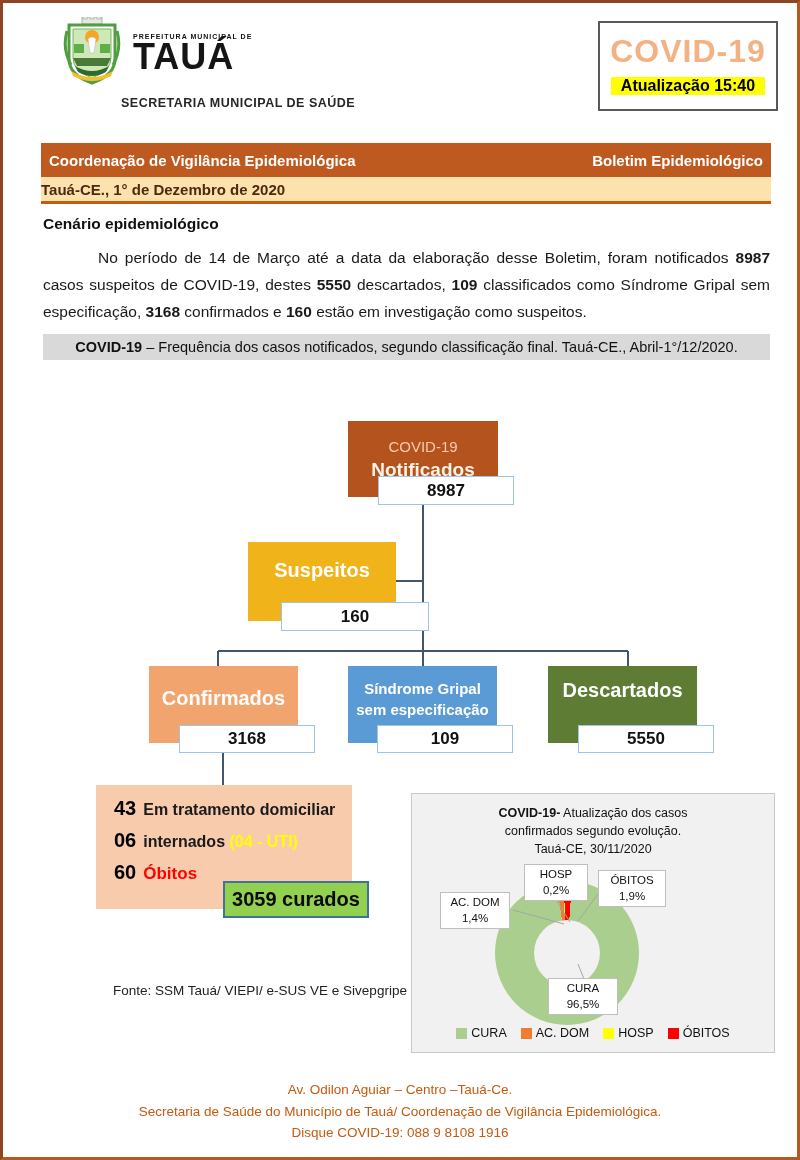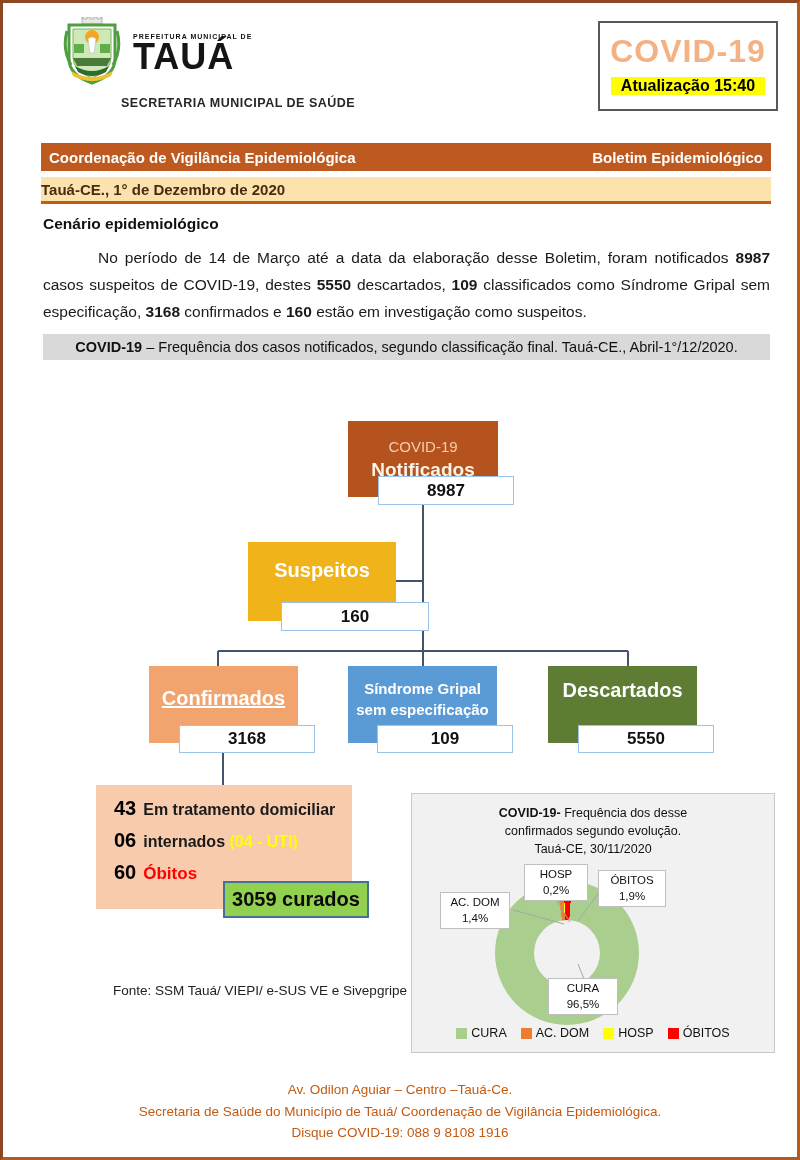--- a/index.html
+++ b/index.html
@@ -12,38 +12,38 @@
 
   
   .org-small { font-size:7px; font-weight:bold; letter-spacing:1px; color:#111; }
   .org-name { font-size:36px; font-weight:bold; color:#151515; letter-spacing:1px; line-height:0.95; }
   .org-sub { font-size:12.5px; font-weight:bold; color:#262626; letter-spacing:0.5px; }
   .covid-badge-box { border:2px solid #595959; width:180px; height:90px; text-align:center; padding-top:10px; }
   .covid-badge-title { font-size:32px; font-weight:bold; color:#F4B183; letter-spacing:1px; }
   .covid-badge-update { display:inline-block; margin-top:7px; background:#FFFF00; color:#000; font-weight:bold; font-size:16px; padding:0 10px; }
 
   
-  .bar-orange { left:38px; top:140px; width:730px; height:28px; background:#BE5A1F; color:#fff; font-weight:bold; font-size:15px; display:flex; align-items:center; justify-content:space-between; padding:0 8px; }
+  .bar-orange { left:38px; top:140px; width:730px; height:34px; background:#BE5A1F; color:#fff; font-weight:bold; font-size:15px; display:flex; align-items:center; justify-content:space-between; padding:0 8px; }
   .bar-cream { left:38px; top:174px; width:730px; height:27px; background:#FCE2AC; border-bottom:3px solid #C55A11; color:#4A2B11; font-weight:bold; font-size:15px; display:flex; align-items:center; justify-content:flex-start; padding-right:6px; }
 
   .section-title { left:40px; top:212px; font-size:15.5px; font-weight:bold; color:#111; }
   .paragraph { left:40px; top:242px; width:727px; font-size:15.5px; color:#1a1a1a; line-height:1.73; text-align:justify; text-indent:55px; }
   .paragraph b { font-weight:bold; }
   .caption-bar { left:40px; top:331px; width:727px; height:26px; background:#D9D9D9; color:#111; font-size:14.5px; display:flex; align-items:center; justify-content:center; }
 
   
   .fc-box { position:absolute; display:flex; flex-direction:column; align-items:center; justify-content:center; text-align:center; z-index:1; }
   .fc-value { position:absolute; background:#fff; border:1.5px solid #9DC3E6; font-size:17px; font-weight:bold; color:#111; display:flex; align-items:center; justify-content:center; z-index:2; }
   .fc-lines { position:absolute; left:0; top:360px; width:800px; height:440px; z-index:0; pointer-events:none; }
 
   .box-notificados { left:345px; top:418px; width:150px; height:76px; background:#B5531E; }
   .box-notificados .l1 { color:#F8CBAD; font-size:15px; margin-bottom:4px; }
   .box-notificados .l2 { color:#FDF3E7; font-size:19px; font-weight:bold; }
   .box-suspeitos { left:245px; top:539px; width:148px; height:79px; background:#F0B319; color:#fff; font-size:20px; font-weight:bold; }
-  .box-confirmados { left:146px; top:663px; width:149px; height:77px; background:#F1A46D; color:#fff; font-size:20px; font-weight:bold;text-decoration:underline; }
+  .box-confirmados { left:146px; top:663px; width:149px; height:77px; background:#F1A46D; color:#fff; font-size:20px; font-weight:bold; }
   .box-sindrome { left:345px; top:663px; width:149px; height:77px; background:#5B9BD5; color:#fff; font-size:15px; font-weight:bold; line-height:1.35; }
   .box-descartados { left:545px; top:663px; width:149px; height:77px; background:#5E7C33; color:#fff; font-size:20px; font-weight:bold; }
 
   .details-panel { left:93px; top:782px; width:256px; height:124px; background:#F8CBAD; z-index:1; padding:12px 0 0 18px; }
   .details-row { margin-bottom:9px; font-size:16px; font-weight:bold; color:#1a1a1a; white-space:nowrap; }
   .details-row .num { font-size:20px; color:#000; margin-right:7px; }
   .details-row .uti { color:#FFFF00; }
   .details-row .obitos { color:#FF0000; font-size:17px; }
   .curados-box { left:220px; top:878px; width:146px; height:37px; background:#92D050; border:2px solid #41719C; display:flex; align-items:center; justify-content:center; font-size:20px; font-weight:bold; color:#0a0a0a; z-index:2;text-align:center; }
 
@@ -162,21 +162,21 @@
     <div class="details-row">
       <span class="num">60</span><span class="obitos">Óbitos</span>
     </div>
   </div>
   <div class="abs curados-box">3059 curados</div>
 
   <div class="abs fonte">Fonte: SSM Tauá/ VIEPI/ e-SUS VE e Sivepgripe</div>
 
   <div class="abs chart-panel">
     <div class="chart-title">
-      <div><b>COVID-19-</b><span> Frequência dos desse</span></div>
+      <div><b>COVID-19-</b><span> Atualização dos casos</span></div>
       <div>confirmados segundo evolução.</div>
       <div>Tauá-CE, 30/11/2020</div>
     </div>
 
     <div class="donut" id="donut" style="background: conic-gradient(from 4deg, rgb(169, 206, 142) 0deg, rgb(169, 206, 142) 347.4deg, rgb(237, 125, 49) 347.4deg, rgb(237, 125, 49) 352.44deg, rgb(255, 255, 0) 352.44deg, rgb(255, 255, 0) 353.16deg, rgb(255, 0, 0) 353.16deg, rgb(255, 0, 0) 360deg);"></div>
     <div class="donut-hole"></div>
 
     <svg class="leader-lines">
       <g stroke="#A6A6A6" stroke-width="1" fill="none">
         <line x1="144" y1="106" x2="158" y2="128"></line>

